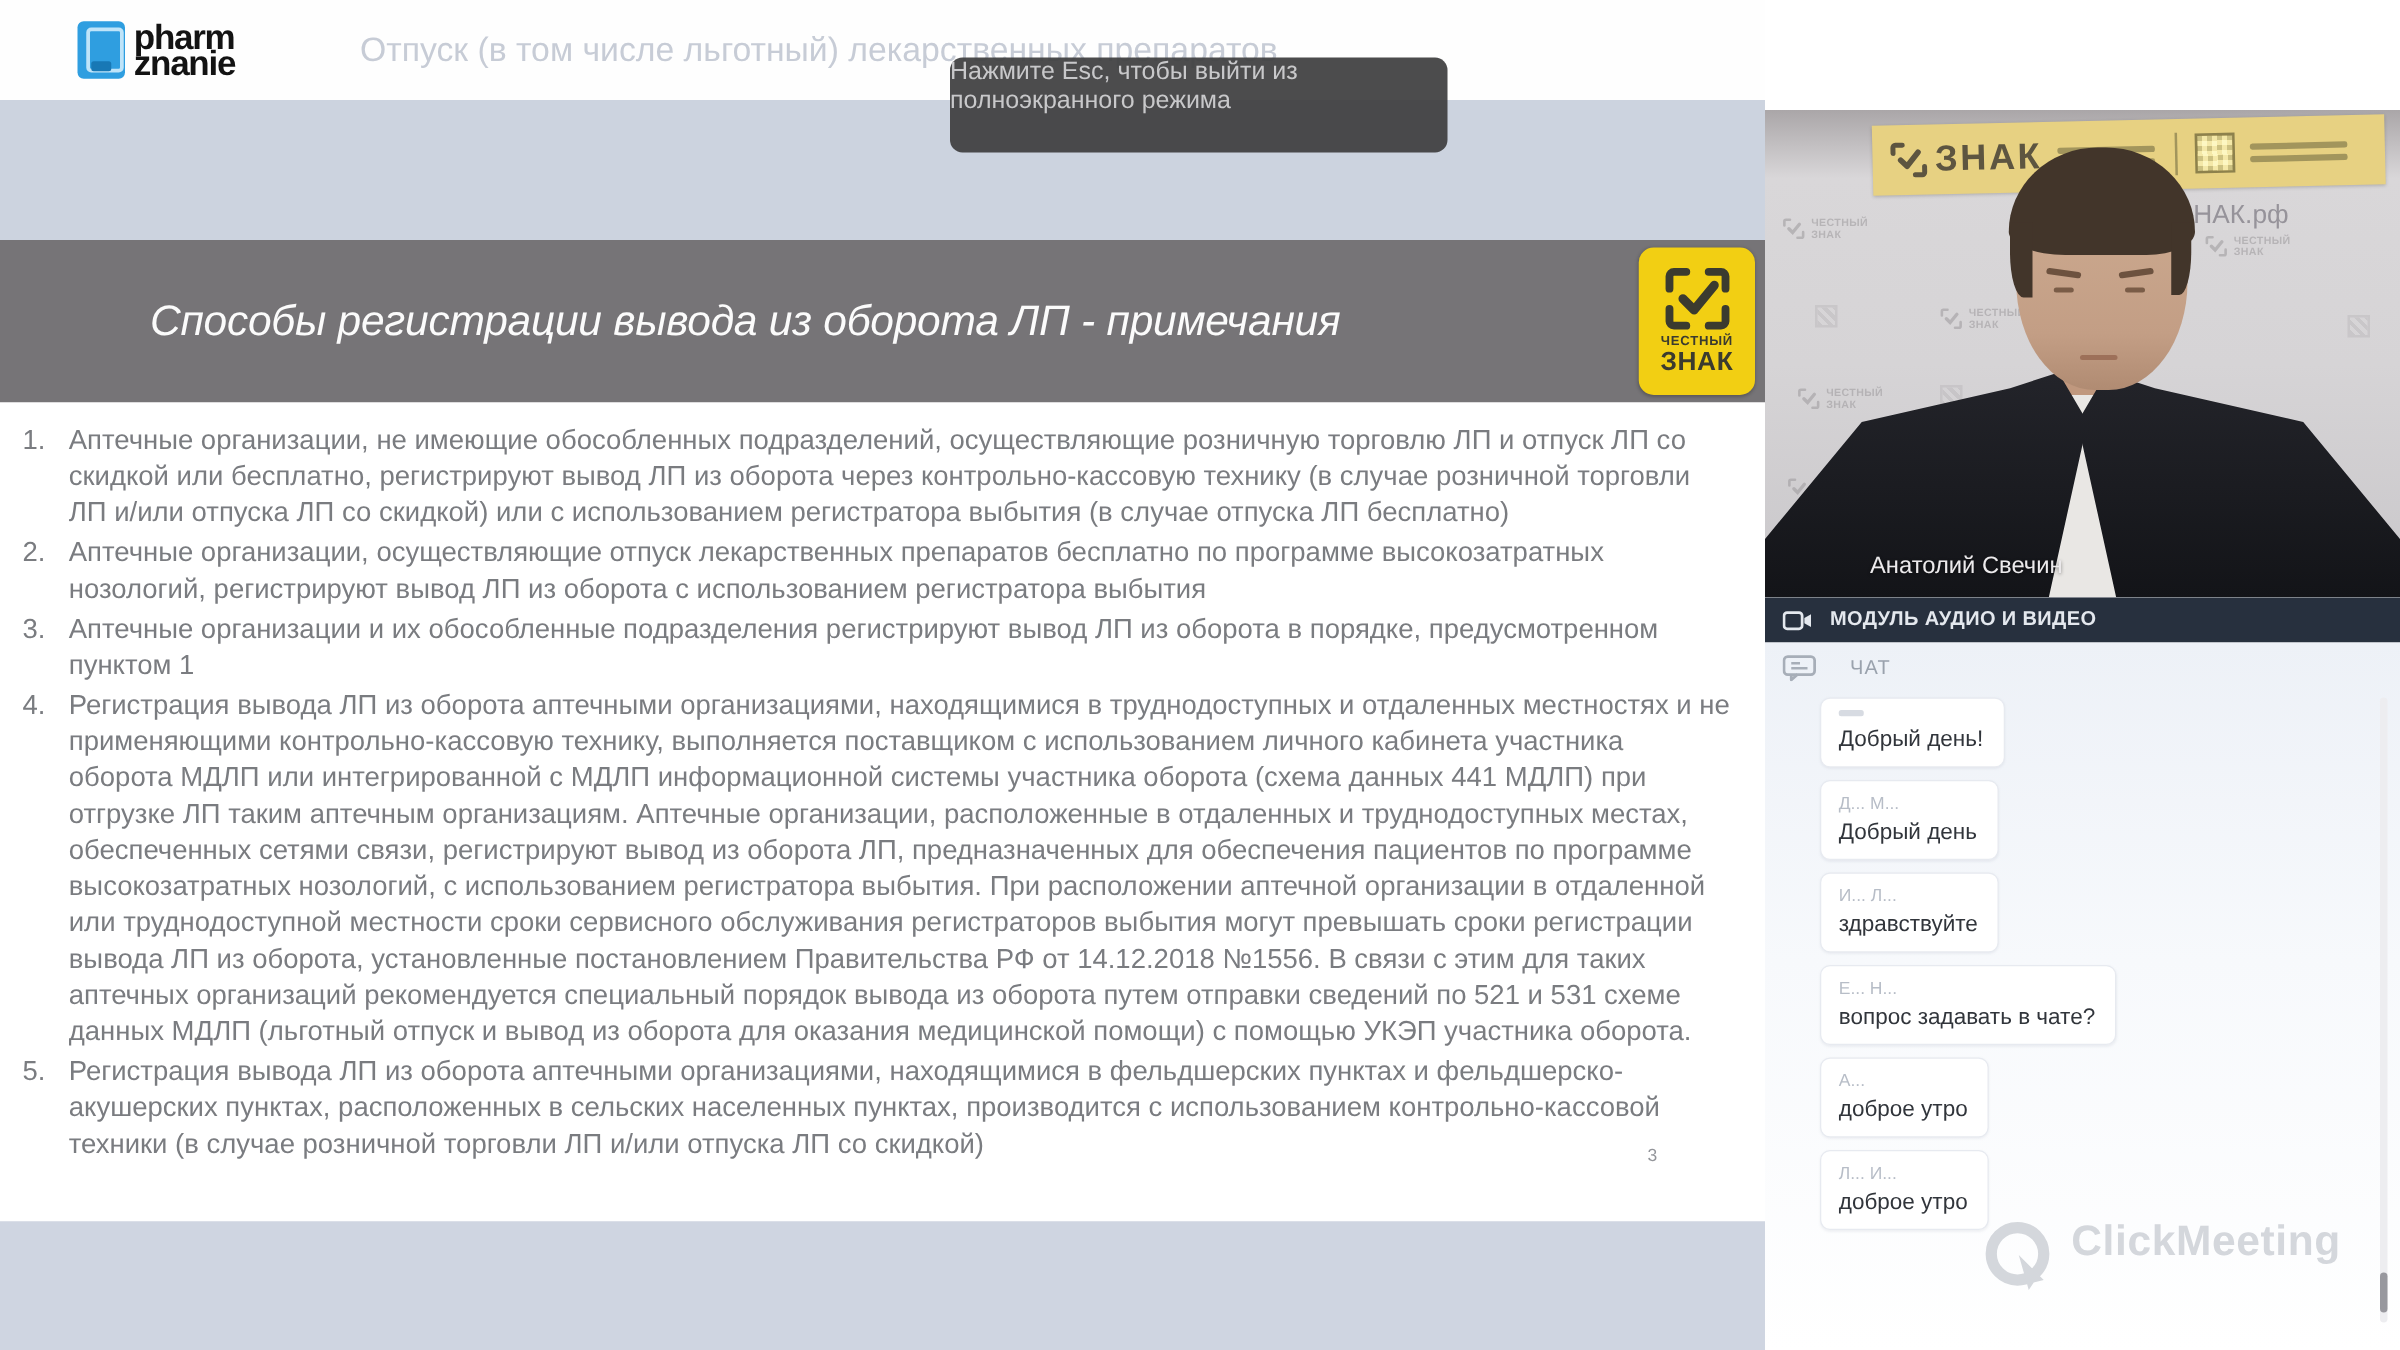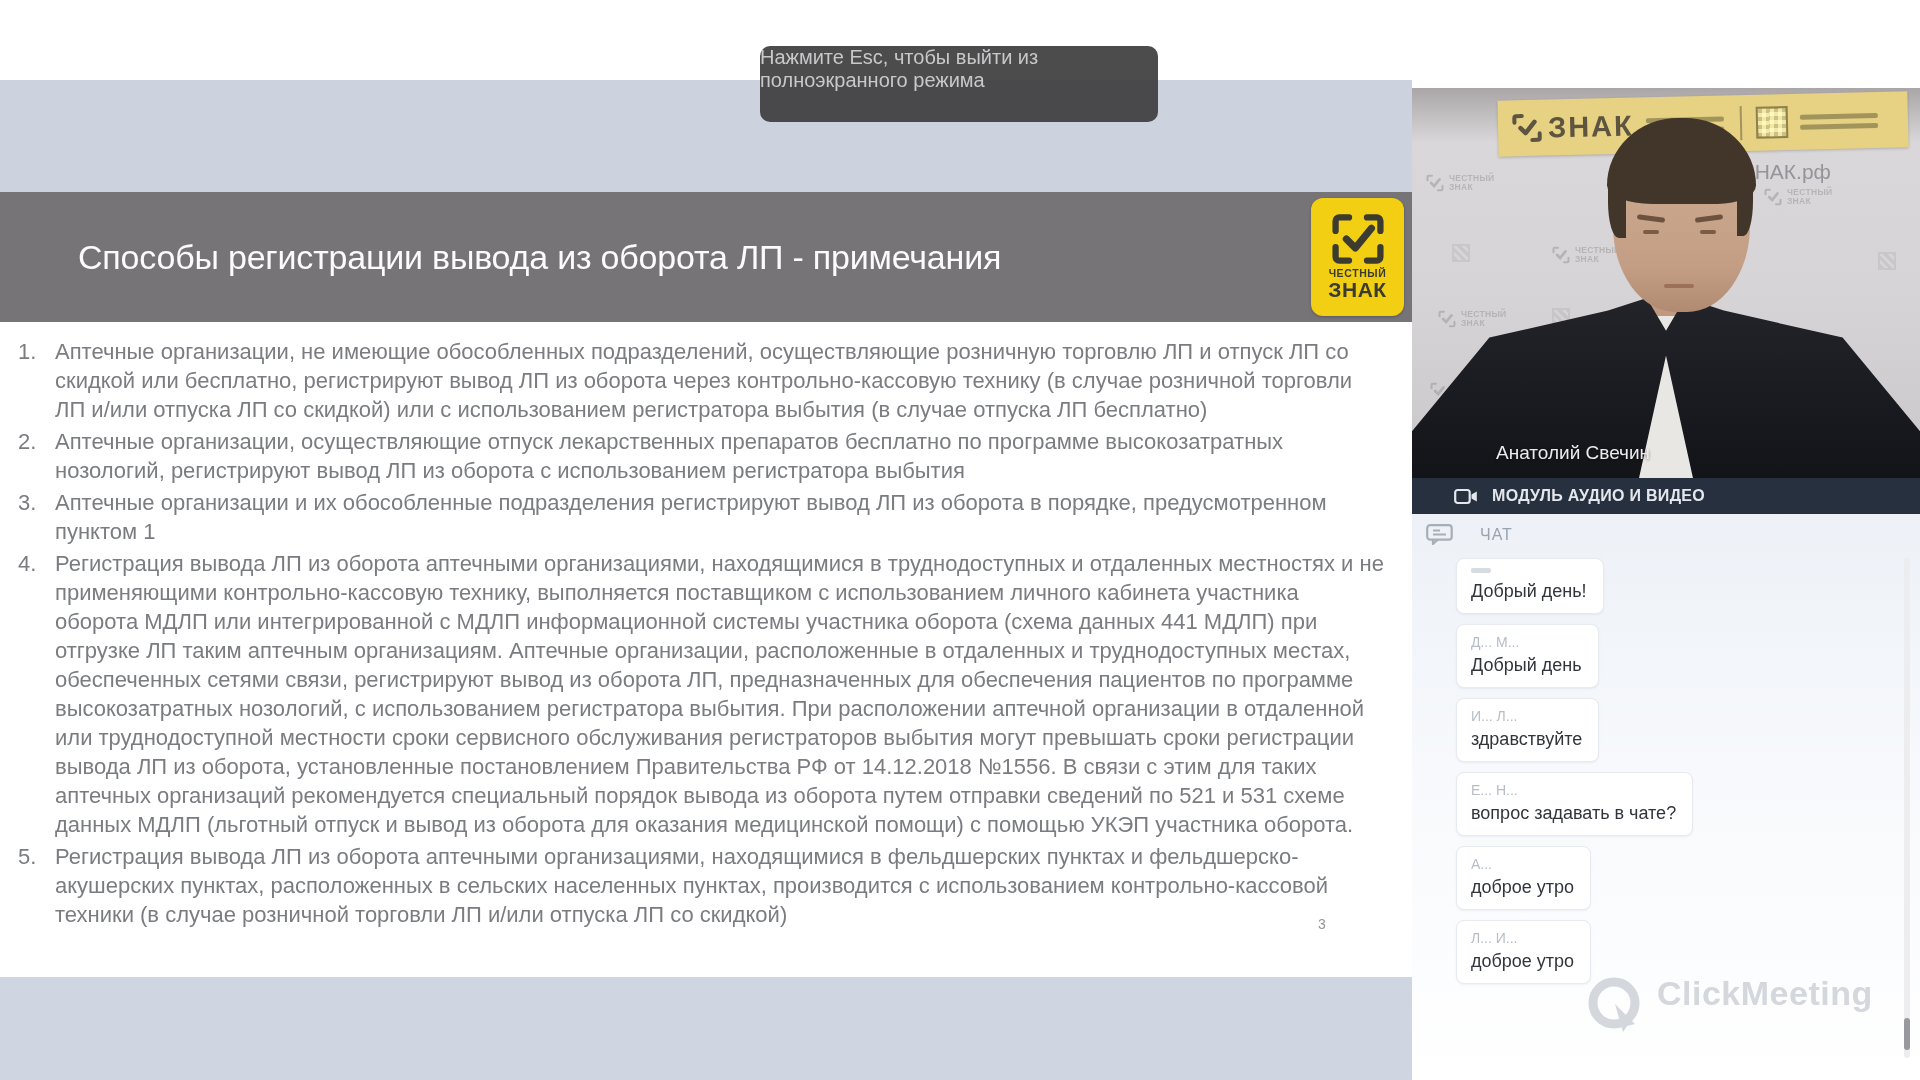--- a/index.html
+++ b/index.html
@@ -19,21 +19,21 @@
     background:#1878b5; border-radius:2px; }
   .pz-text { font-weight:bold; font-size:28px; line-height:21px; color:#131313; letter-spacing:-1px; }
   .webinar-title { position:absolute; left:288px; top:50%; transform:translateY(-50%);
     font-size:27px; color:#c7ccd6; white-space:nowrap; }
 
   .strip-top { position:absolute; left:0; top:80px; width:1412px; height:112px; background:#ccd3df; }
   .strip-bottom { position:absolute; left:0; top:977px; width:1412px; height:103px; background:#cfd5e1; }
 
   .banner { position:absolute; left:0; top:192px; width:1412px; height:130px; background:#767477;
     display:flex; align-items:center; }
-  .banner-title { margin-left:78px; font-size:34px; color:#fbfbfb; letter-spacing:-0.2px; }
+  .banner-title { margin-left:120px; font-size:34px; color:#fbfbfb; letter-spacing:-0.2px;font-style:italic; }
   .badge { position:absolute; right:8px; top:6px; width:93px; height:118px; background:#f2cf13;
     border-radius:12px; display:flex; flex-direction:column; align-items:center; justify-content:center;
     box-shadow:0 1px 3px rgba(0,0,0,.25); }
   .badge-t1 { font-size:10.5px; font-weight:bold; color:#3b3b2f; letter-spacing:.6px; margin-top:2px; }
   .badge-t2 { font-size:21px; font-weight:bold; color:#3b3b2f; line-height:22px; letter-spacing:.5px; }
 
   .slide-body { position:absolute; left:0; top:322px; width:1412px; height:655px; background:#ffffff;
     padding:15px 0 0 18px; font-size:22px; line-height:29px; color:#7a7c80; overflow:hidden; }
   .item { display:flex; width:1372px; margin-bottom:3px; }
   .item .num { width:37px; flex:none; }
@@ -90,21 +90,21 @@
   .suit-l { position:absolute; left:0px; top:210px; width:258px; height:180px;
     background:linear-gradient(180deg,#23242a,#131418); 
     clip-path:polygon(0 100%, 0 74%, 30% 22%, 76% 7%, 91% 0, 100% 22%, 88% 100%); }
   .suit-r { position:absolute; left:250px; top:210px; width:258px; height:180px;
     background:linear-gradient(180deg,#23242a,#131418);
     clip-path:polygon(100% 100%, 100% 74%, 70% 22%, 24% 7%, 9% 0, 0 22%, 12% 100%); }
   .v-name { position:absolute; left:84px; bottom:14px; color:#eceaec; font-size:19px;
     text-shadow:0 1px 3px rgba(0,0,0,.45); }
 
   .module-bar { position:absolute; left:0; top:478px; width:508px; height:36px; background:#27303e;
-    display:flex; align-items:center;padding-left:28px; }
+    display:flex; align-items:center; }
   .module-bar svg { margin-left:14px; }
   .module-label { margin-left:14px; font-size:16px; font-weight:bold; color:#e4e8ee; letter-spacing:.3px; }
 
   .chat { position:absolute; left:0; top:514px; width:508px; height:566px;
     background:linear-gradient(180deg,#edf1f7 0%, #f7f9fc 45%, #ffffff 100%); }
   .chat-header { position:absolute; left:14px; top:10px; display:flex; align-items:center; gap:27px;
     color:#9aa2ad; }
   .chat-label { font-size:16px; letter-spacing:1px; color:#9aa2ad; }
   .messages { position:absolute; left:44px; top:44px; width:430px; }
   .bubble { width:max-content; max-width:420px; background:#fff; border:1px solid #e7eaf0;
@@ -121,20 +121,30 @@
     background:#ededf0; border-radius:3px; }
   .scroll-thumb { position:absolute; left:0; top:460px; width:6px; height:32px;
     background:#98989e; border-radius:3px; }
 </style>
 </head>
 <body>
 
 <div class="screen">
 
   <div class="main">
+    <div class="top-bar">
+      <div class="pz-logo">
+        <div class="pz-icon"></div>
+        <div class="pz-text">
+          <div>pharm</div>
+          <div>znanie</div>
+        </div>
+      </div>
+      <div class="webinar-title">Отпуск (в том числе льготный) лекарственных препаратов</div>
+    </div>
 
     <div class="strip-top"></div>
 
     <div class="banner">
       <div class="banner-title">Способы регистрации вывода из оборота ЛП - примечания</div>
       <div class="badge">
         <svg width="54" height="52" viewBox="0 0 60 58">
           <g stroke="#3b3b2f" stroke-width="7" fill="none" stroke-linecap="round" stroke-linejoin="round">
             <path d="M20 5 H9 a4 4 0 0 0 -4 4 V20"></path>
             <path d="M40 5 H51 a4 4 0 0 1 4 4 V20"></path>

